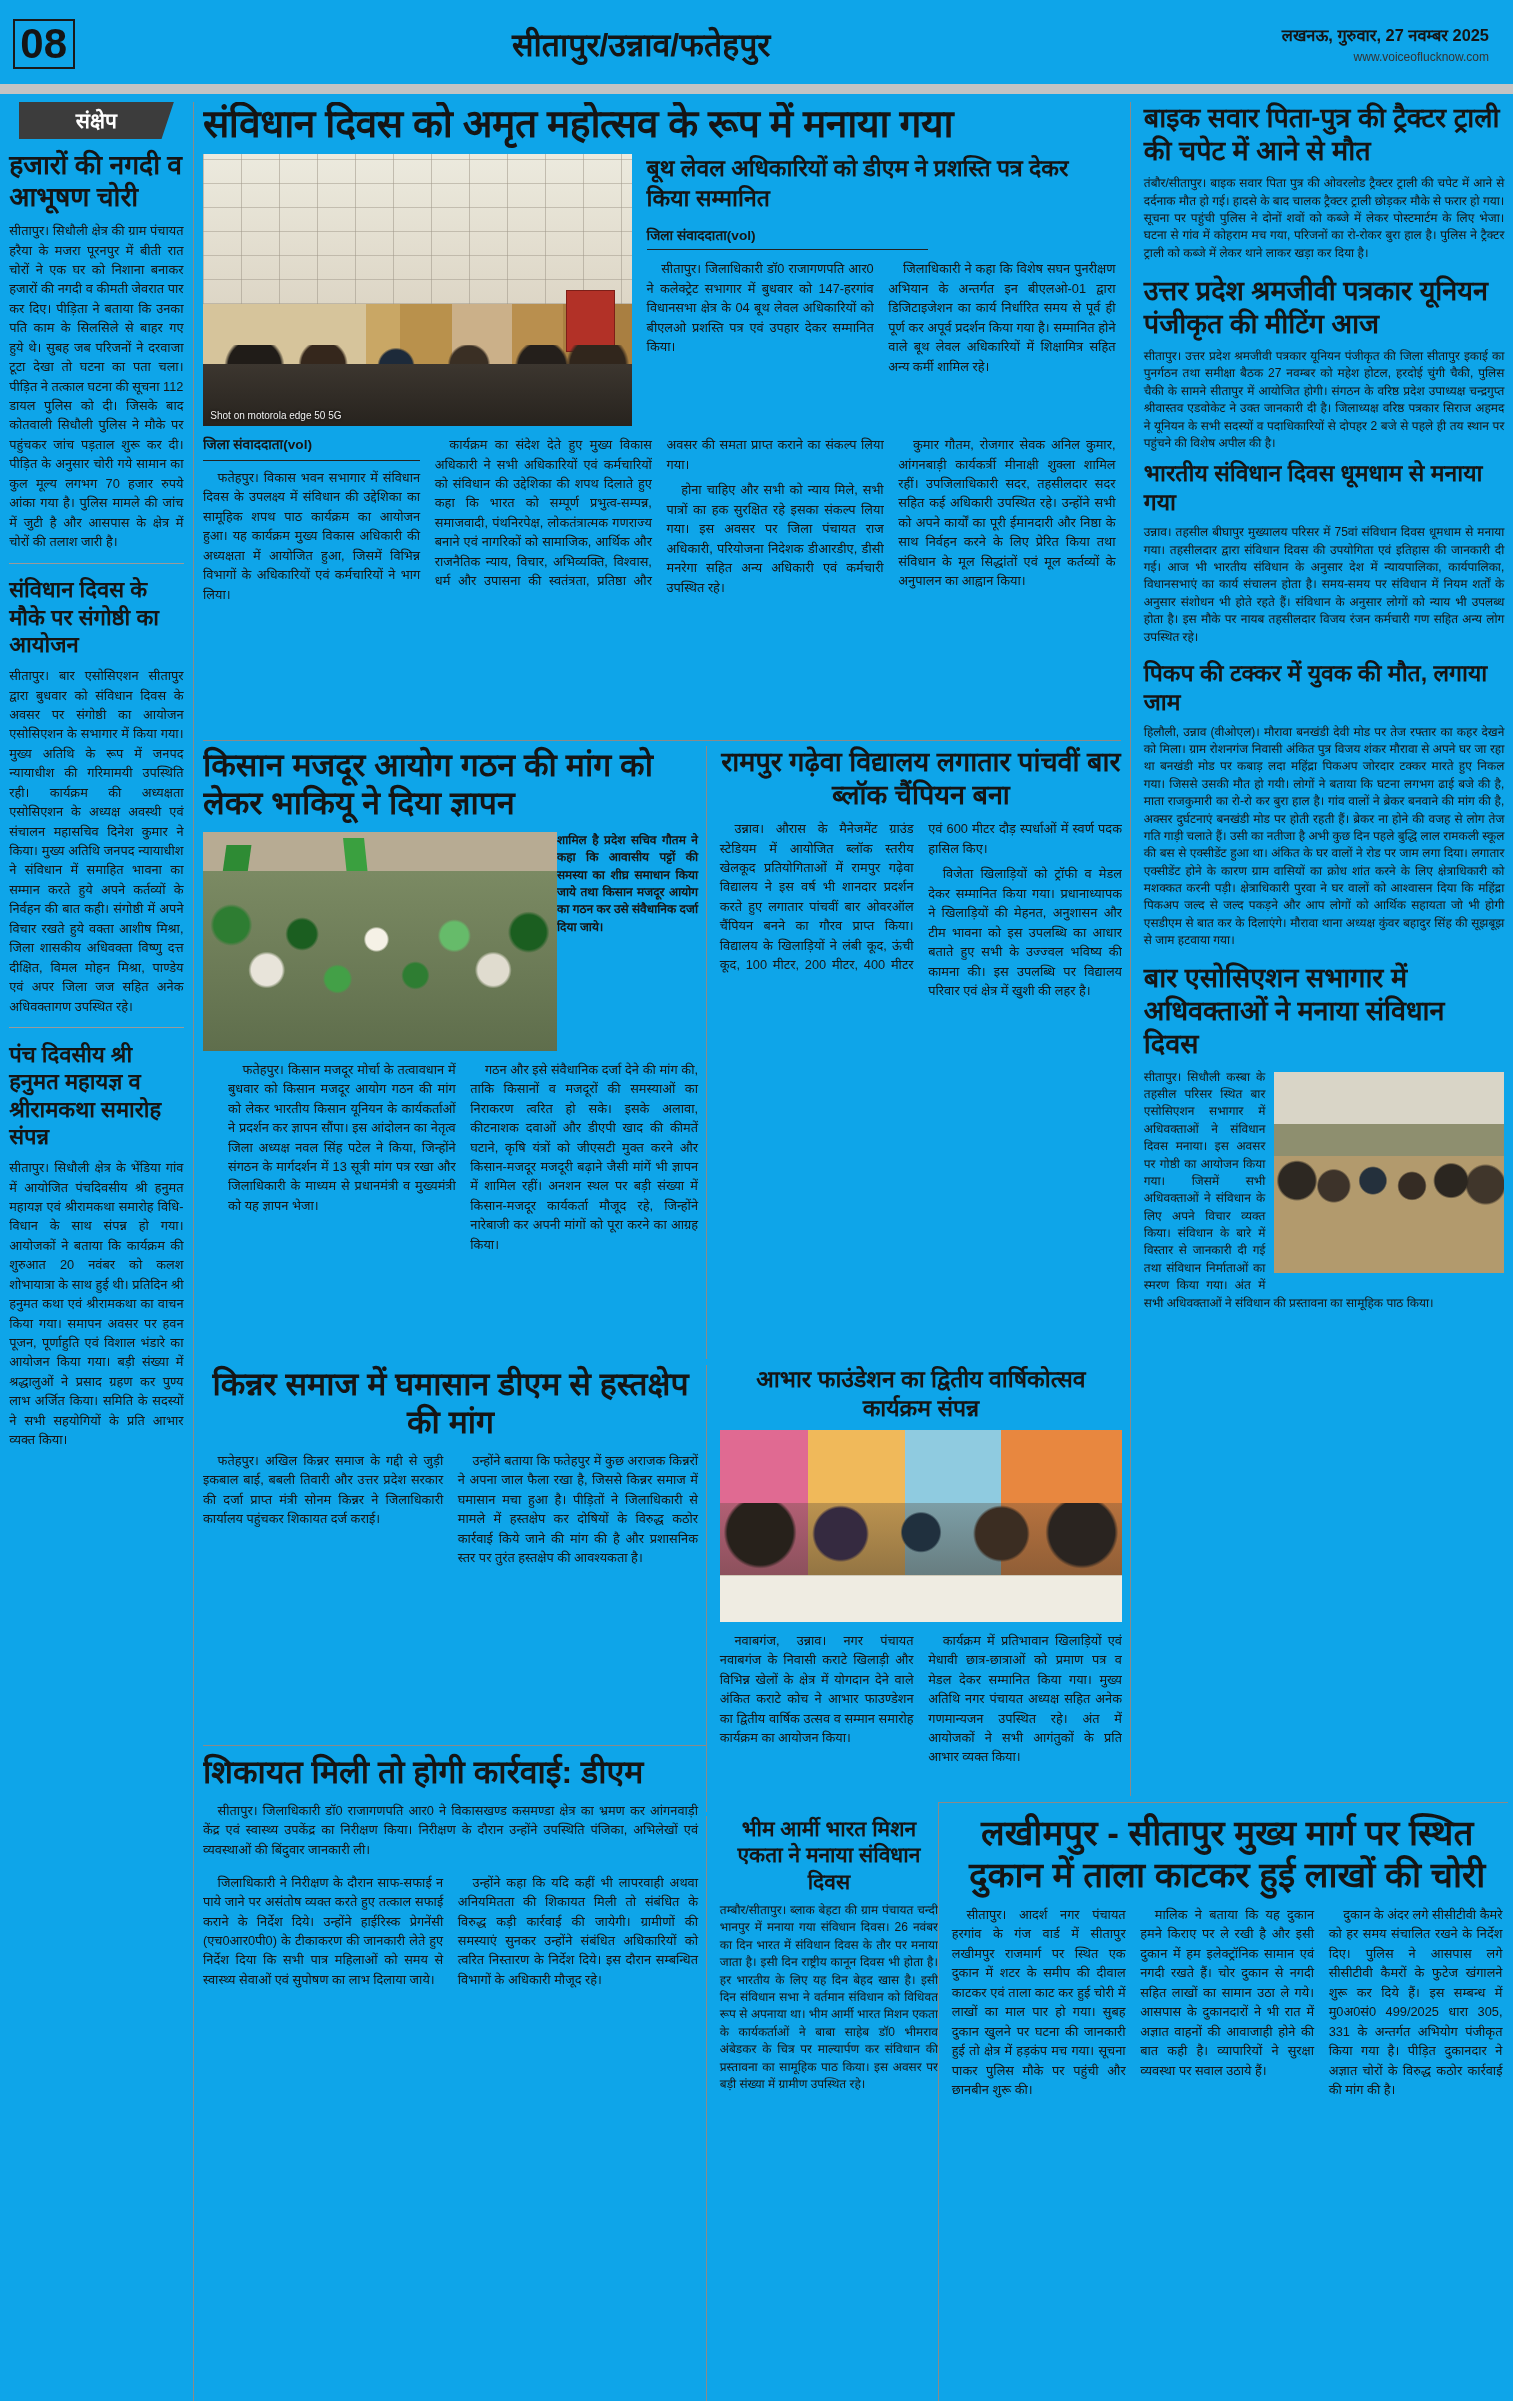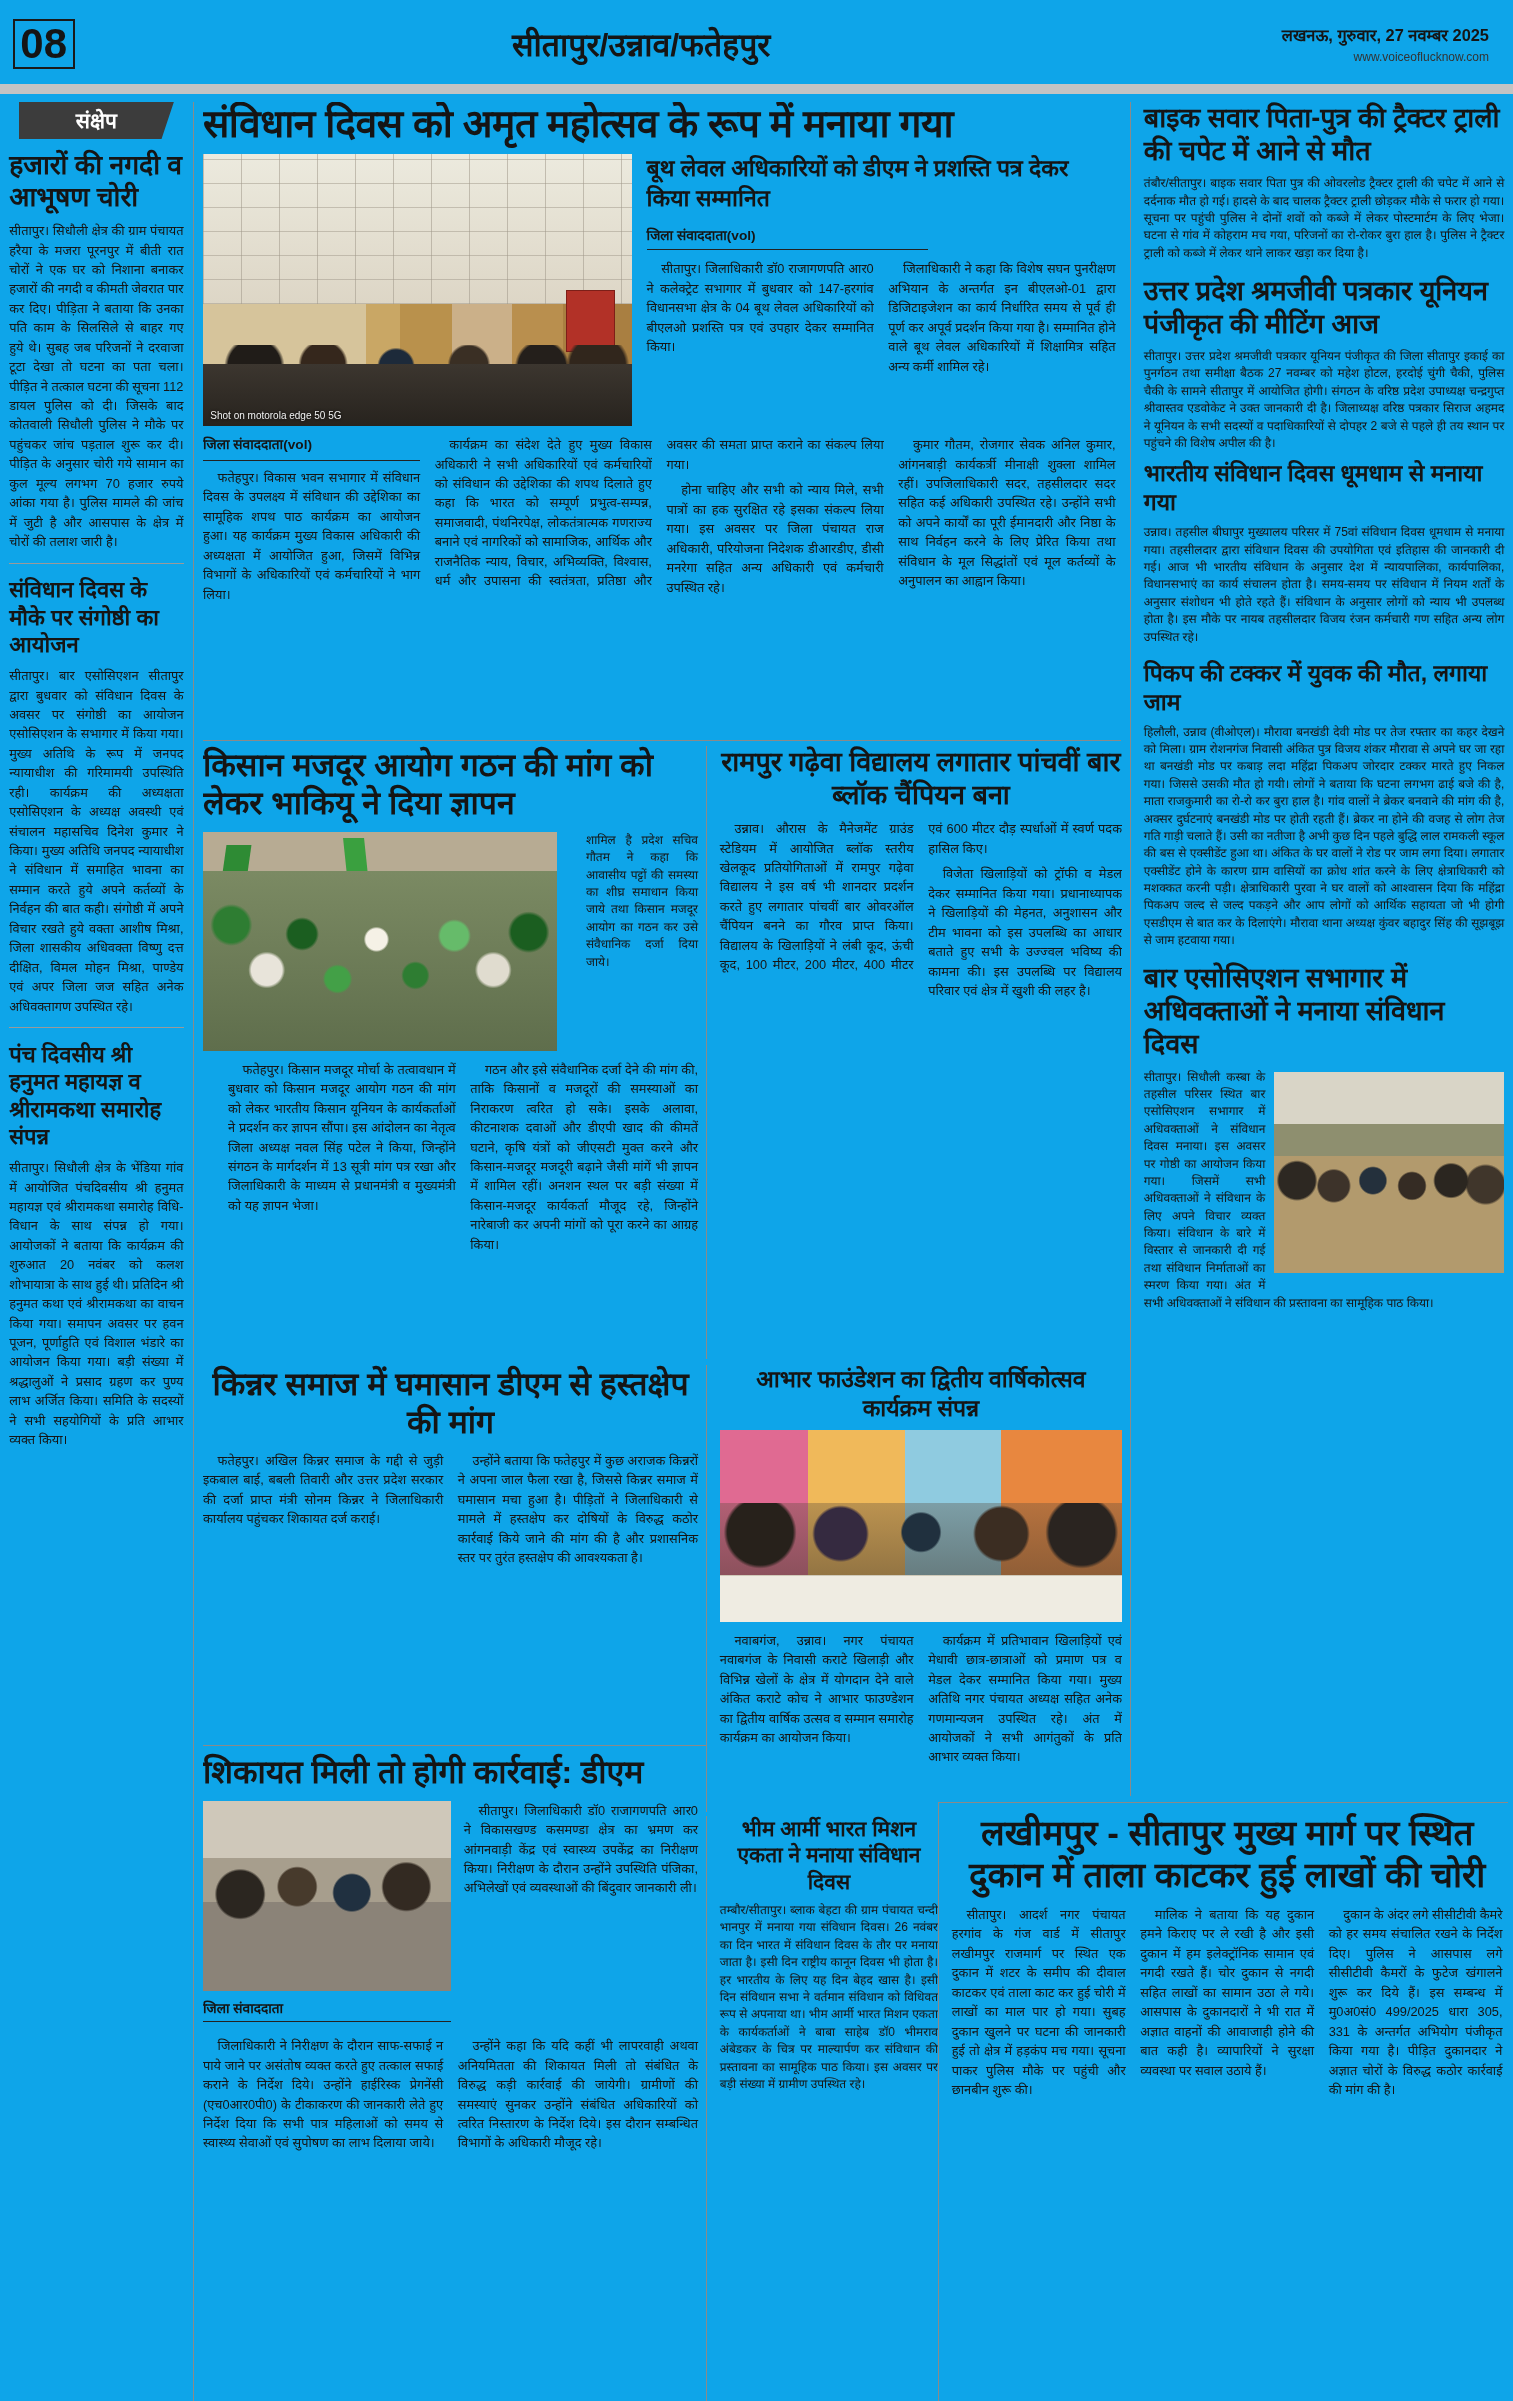--- a/index.html
+++ b/index.html
@@ -169,21 +169,21 @@
         <div class="byline2">जिला संवाददाता(vol)</div>
         <p>फतेहपुर। विकास भवन सभागार में संविधान दिवस के उपलक्ष्य में संविधान की उद्देशिका का सामूहिक शपथ पाठ कार्यक्रम का आयोजन हुआ। यह कार्यक्रम मुख्य विकास अधिकारी की अध्यक्षता में आयोजित हुआ, जिसमें विभिन्न विभागों के अधिकारियों एवं कर्मचारियों ने भाग लिया।</p>
         <p>कार्यक्रम का संदेश देते हुए मुख्य विकास अधिकारी ने सभी अधिकारियों एवं कर्मचारियों को संविधान की उद्देशिका की शपथ दिलाते हुए कहा कि भारत को सम्पूर्ण प्रभुत्व-सम्पन्न, समाजवादी, पंथनिरपेक्ष, लोकतंत्रात्मक गणराज्य बनाने एवं नागरिकों को सामाजिक, आर्थिक और राजनैतिक न्याय, विचार, अभिव्यक्ति, विश्वास, धर्म और उपासना की स्वतंत्रता, प्रतिष्ठा और अवसर की समता प्राप्त कराने का संकल्प लिया गया।</p>
         <p>होना चाहिए और सभी को न्याय मिले, सभी पात्रों का हक सुरक्षित रहे इसका संकल्प लिया गया। इस अवसर पर जिला पंचायत राज अधिकारी, परियोजना निदेशक डीआरडीए, डीसी मनरेगा सहित अन्य अधिकारी एवं कर्मचारी उपस्थित रहे।</p>
         <p>कुमार गौतम, रोजगार सेवक अनिल कुमार, आंगनबाड़ी कार्यकर्त्री मीनाक्षी शुक्ला शामिल रहीं। उपजिलाधिकारी सदर, तहसीलदार सदर सहित कई अधिकारी उपस्थित रहे। उन्होंने सभी को अपने कार्यों का पूरी ईमानदारी और निष्ठा के साथ निर्वहन करने के लिए प्रेरित किया तथा संविधान के मूल सिद्धांतों एवं मूल कर्तव्यों के अनुपालन का आह्वान किया।</p>
       </div>
     </div>
 
     <div class="block" style="left:203px;top:644px;width:504px;height:613px;padding-right:9px;">
       <h2 class="h-lg">किसान मजदूर आयोग गठन की मांग को लेकर भाकियू ने दिया ज्ञापन</h2>
-      <div style="display:flex;gap:29px;">
+      <div style="display:flex;gap:0;font-weight:bold;">
         <div class="photo ph-rally" style="width:354px;height:219px;flex:0 0 auto;">
           <div class="flag1"></div>
           <div class="flag2"></div>
           <div class="crowd"></div>
         </div>
         <div class="body body13" style="flex:1;">शामिल है प्रदेश सचिव गौतम ने कहा कि आवासीय पट्टों की समस्या का शीघ्र समाधान किया जाये तथा किसान मजदूर आयोग का गठन कर उसे संवैधानिक दर्जा दिया जाये।</div>
       </div>
       <div class="body cols2" style="margin-top:9px;margin-left:25px;">
         <p>फतेहपुर। किसान मजदूर मोर्चा के तत्वावधान में बुधवार को किसान मजदूर आयोग गठन की मांग को लेकर भारतीय किसान यूनियन के कार्यकर्ताओं ने प्रदर्शन कर ज्ञापन सौंपा। इस आंदोलन का नेतृत्व जिला अध्यक्ष नवल सिंह पटेल ने किया, जिन्होंने संगठन के मार्गदर्शन में 13 सूत्री मांग पत्र रखा और जिलाधिकारी के माध्यम से प्रधानमंत्री व मुख्यमंत्री को यह ज्ञापन भेजा।</p>
         <p>गठन और इसे संवैधानिक दर्जा देने की मांग की, ताकि किसानों व मजदूरों की समस्याओं का निराकरण त्वरित हो सके। इसके अलावा, कीटनाशक दवाओं और डीएपी खाद की कीमतें घटाने, कृषि यंत्रों को जीएसटी मुक्त करने और किसान-मजदूर मजदूरी बढ़ाने जैसी मांगें भी ज्ञापन में शामिल रहीं। अनशन स्थल पर बड़ी संख्या में किसान-मजदूर कार्यकर्ता मौजूद रहे, जिन्होंने नारेबाजी कर अपनी मांगों को पूरा करने का आग्रह किया।</p>
@@ -214,26 +214,20 @@
       </div>
       <div class="body cols2" style="margin-top:9px;">
         <p>नवाबगंज, उन्नाव। नगर पंचायत नवाबगंज के निवासी कराटे खिलाड़ी और विभिन्न खेलों के क्षेत्र में योगदान देने वाले अंकित कराटे कोच ने आभार फाउण्डेशन का द्वितीय वार्षिक उत्सव व सम्मान समारोह कार्यक्रम का आयोजन किया।</p>
         <p>कार्यक्रम में प्रतिभावान खिलाड़ियों एवं मेधावी छात्र-छात्राओं को प्रमाण पत्र व मेडल देकर सम्मानित किया गया। मुख्य अतिथि नगर पंचायत अध्यक्ष सहित अनेक गणमान्यजन उपस्थित रहे। अंत में आयोजकों ने सभी आगंतुकों के प्रति आभार व्यक्त किया।</p>
       </div>
     </div>
 
     <div class="block" style="left:203px;top:1643px;width:504px;height:656px;padding-right:9px;border-top:0.9px solid #8a8a8a;padding-top:7.3px;">
       <h2 class="h-lg">शिकायत मिली तो होगी कार्रवाई: डीएम</h2>
       <div style="display:flex;gap:12.8px;">
-        <div style="flex:0 0 auto;width:248px;">
-          <div class="photo ph-inspect" style="width:248px;height:190px;">
-            <div class="fig"></div>
-          </div>
-          <div class="byline2" style="margin-top:7.3px;">जिला संवाददाता</div>
-        </div>
         <div class="body" style="flex:1;">
           <p>सीतापुर। जिलाधिकारी डॉ0 राजागणपति आर0 ने विकासखण्ड कसमण्डा क्षेत्र का भ्रमण कर आंगनवाड़ी केंद्र एवं स्वास्थ्य उपकेंद्र का निरीक्षण किया। निरीक्षण के दौरान उन्होंने उपस्थिति पंजिका, अभिलेखों एवं व्यवस्थाओं की बिंदुवार जानकारी ली।</p>
         </div>
       </div>
       <div class="body cols2" style="margin-top:7.3px;">
         <p>जिलाधिकारी ने निरीक्षण के दौरान साफ-सफाई न पाये जाने पर असंतोष व्यक्त करते हुए तत्काल सफाई कराने के निर्देश दिये। उन्होंने हाईरिस्क प्रेगनेंसी (एच0आर0पी0) के टीकाकरण की जानकारी लेते हुए निर्देश दिया कि सभी पात्र महिलाओं को समय से स्वास्थ्य सेवाओं एवं सुपोषण का लाभ दिलाया जाये।</p>
         <p>उन्होंने कहा कि यदि कहीं भी लापरवाही अथवा अनियमितता की शिकायत मिली तो संबंधित के विरुद्ध कड़ी कार्रवाई की जायेगी। ग्रामीणों की समस्याएं सुनकर उन्होंने संबंधित अधिकारियों को त्वरित निस्तारण के निर्देश दिये। इस दौरान सम्बन्धित विभागों के अधिकारी मौजूद रहे।</p>
       </div>
     </div>
 

